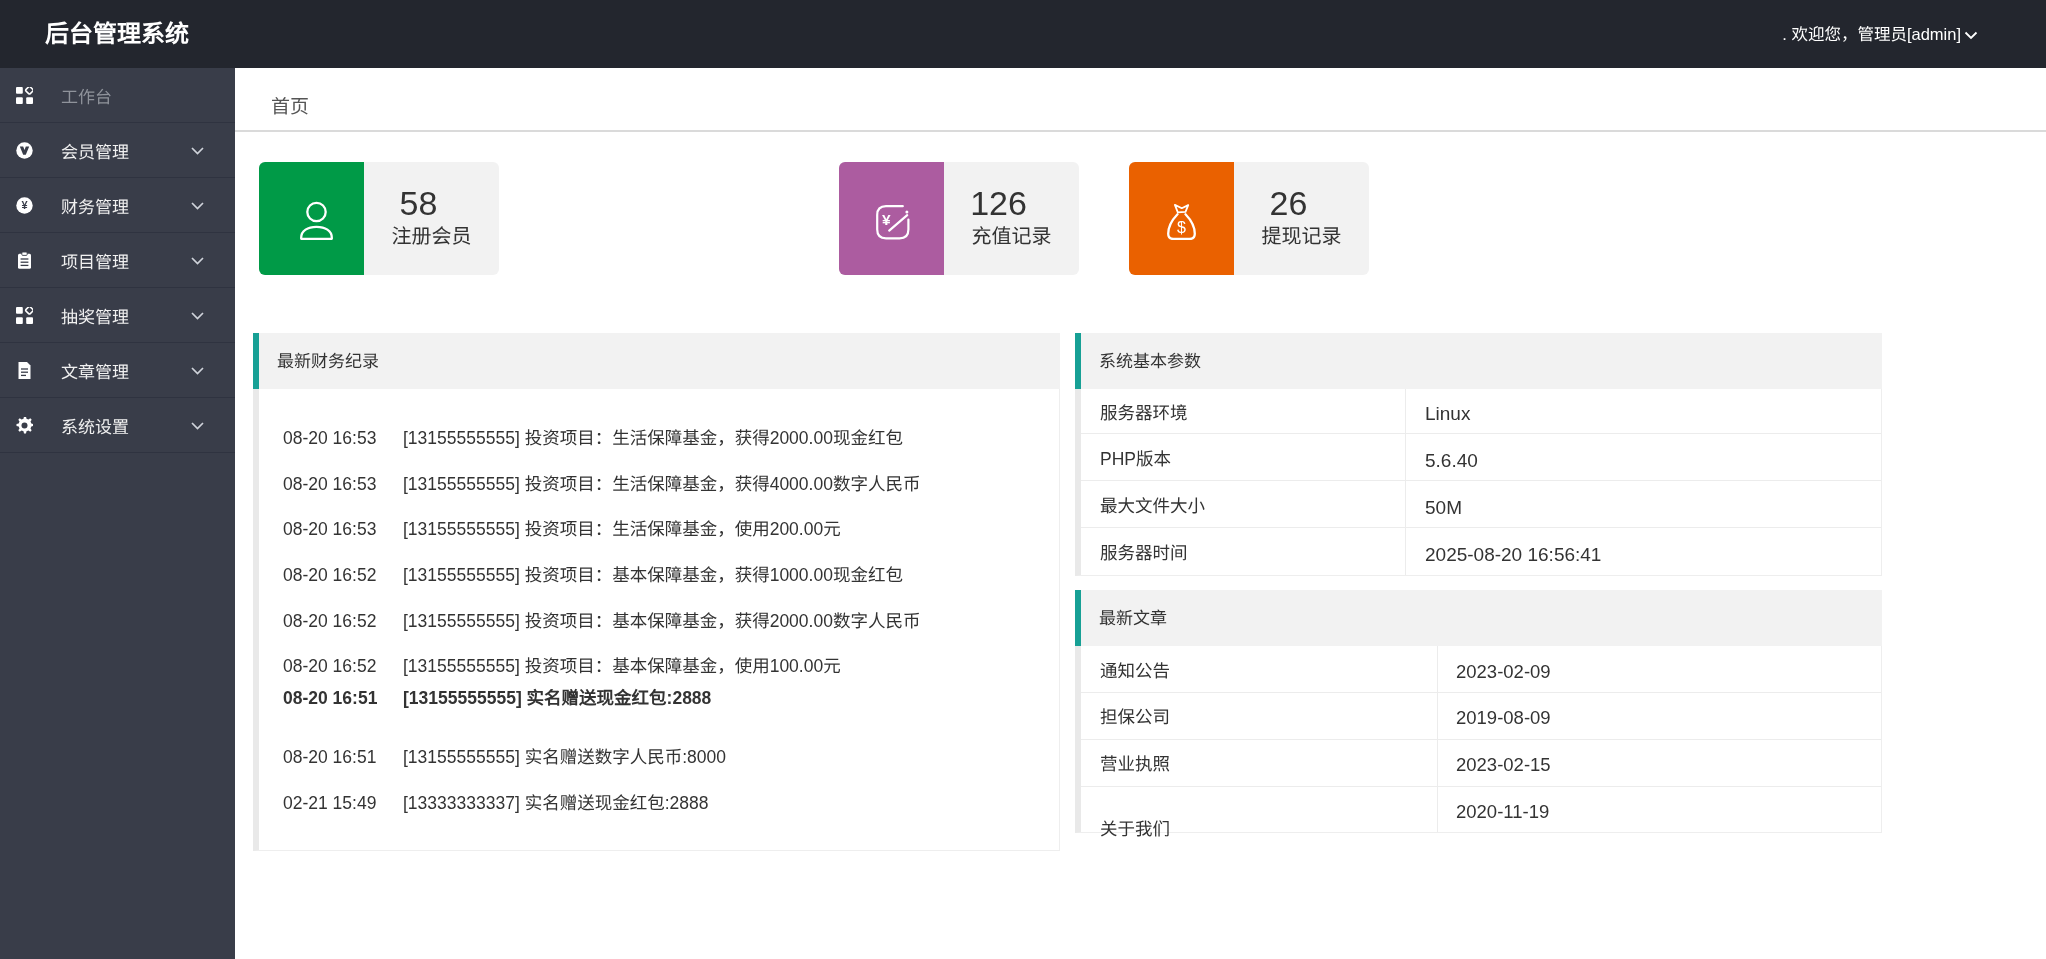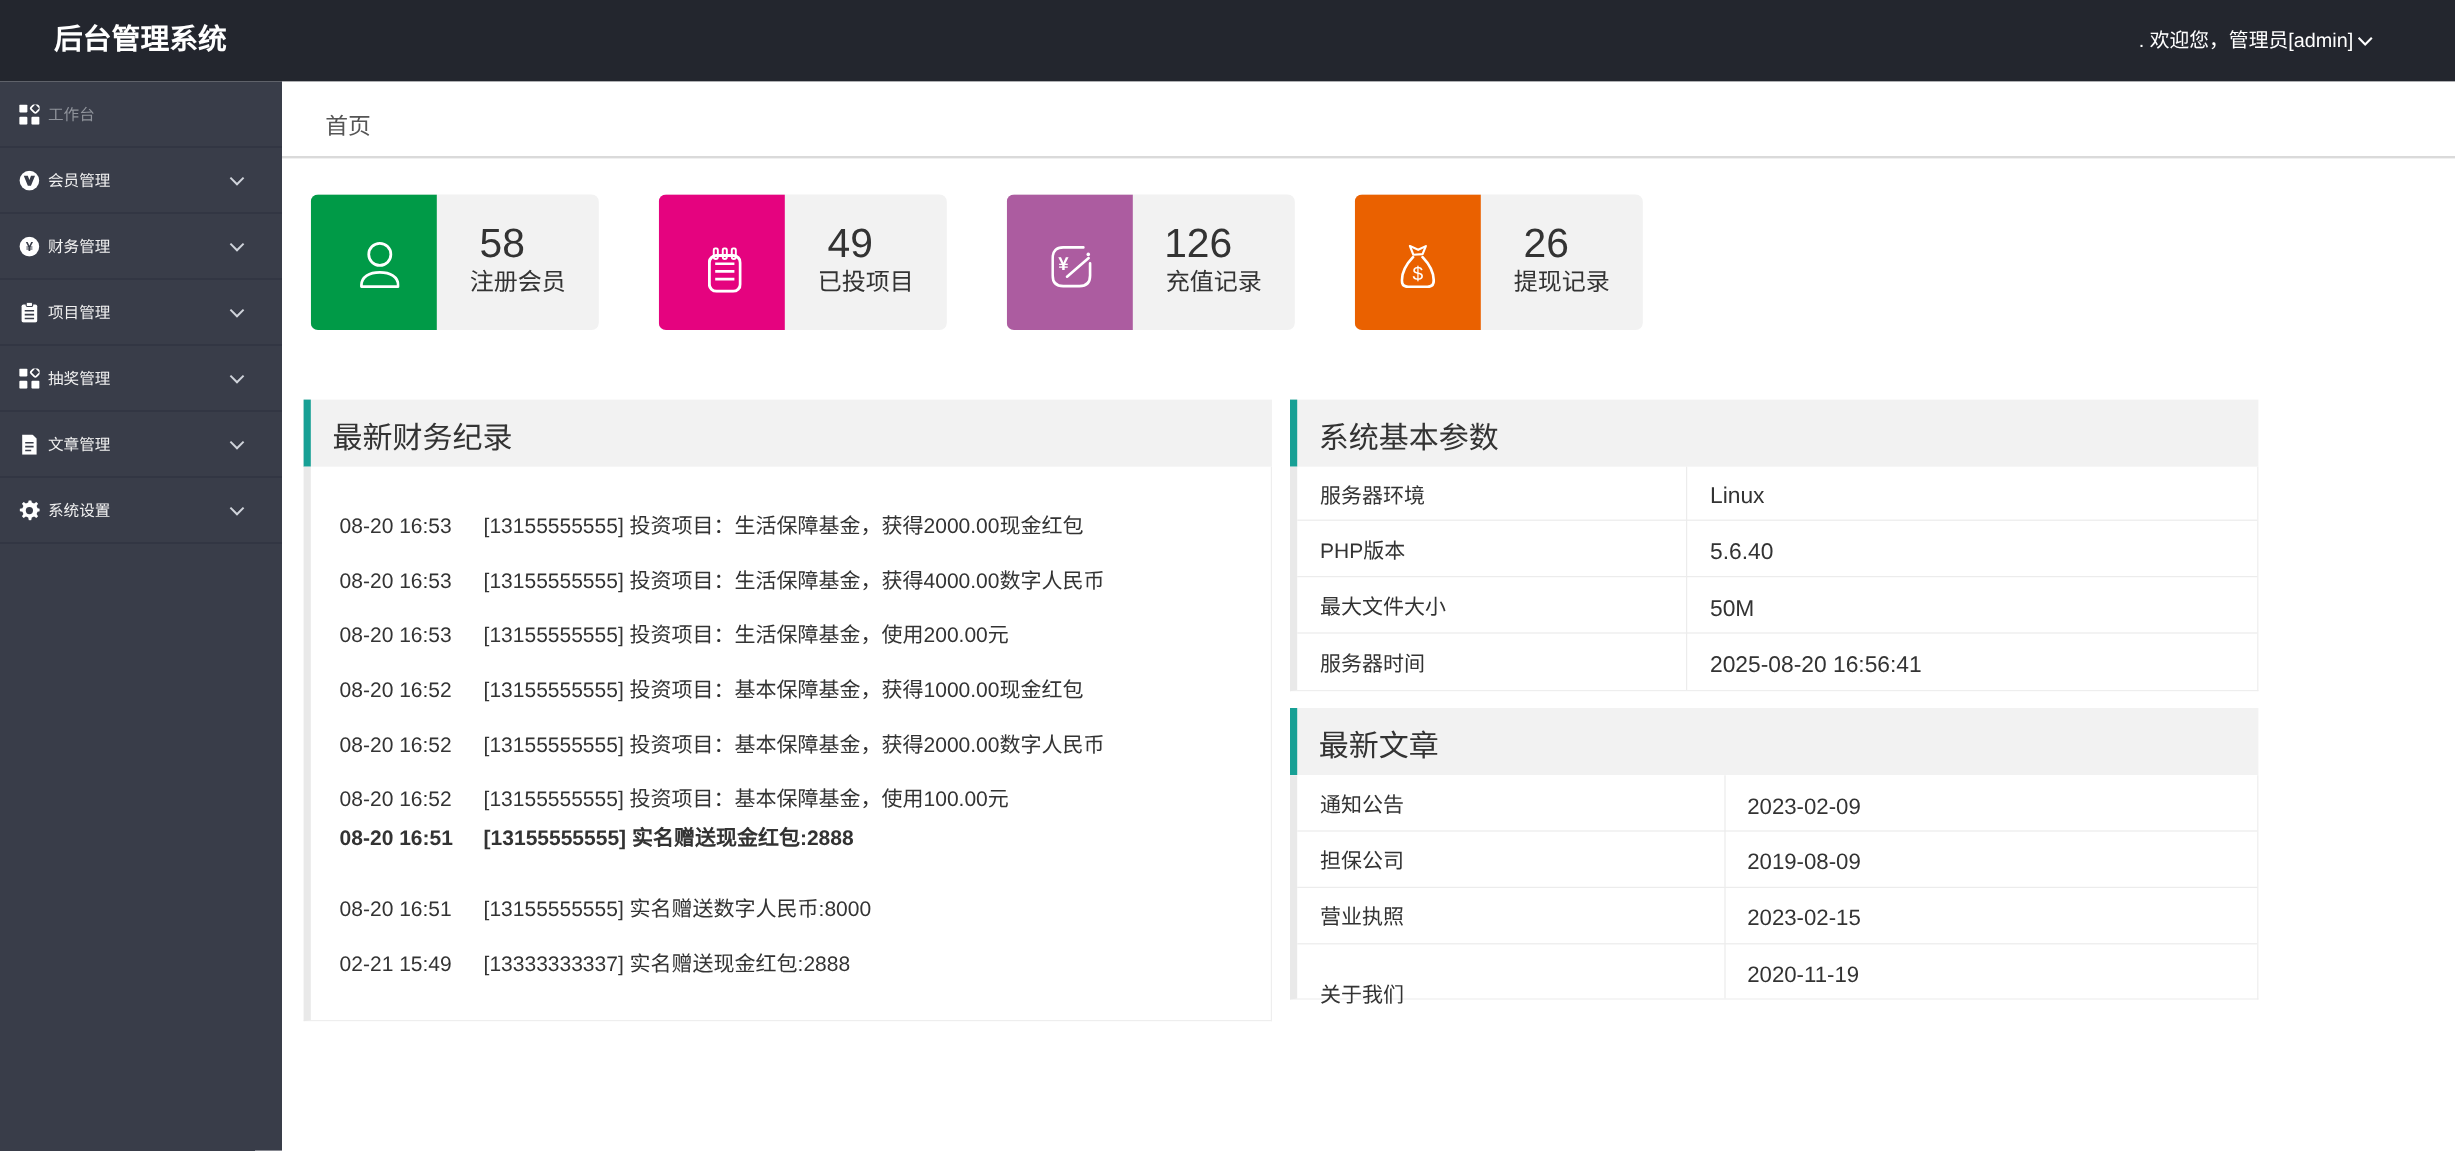--- a/index.html
+++ b/index.html
@@ -7,35 +7,35 @@
 #page{position:relative;width:2046px;height:959px;overflow:hidden;}
 .abs{position:absolute;}
 
 #hd{left:0;top:0;width:2046px;height:68px;background:#23262e;}
 #hd-title{left:45px;top:22px;font-size:24px;font-weight:700;color:#fff;line-height:1;letter-spacing:0px;}
 #hd-user{right:68px;top:26px;font-size:16.5px;color:#fff;line-height:1;white-space:nowrap;}
 
 #side{left:0;top:68px;width:235px;height:891px;background:#393d49;}
 .mi{position:relative;height:55px;border-bottom:1px solid #2f3340;}
 .mi .ic{position:absolute;left:16px;top:19px;width:17px;height:17px;}
-.mi .tx{position:absolute;left:40px;top:21px;font-size:13px;color:#f0f0f0;line-height:1;}
+.mi .tx{position:absolute;left:61px;top:21px;font-size:17px;color:#f0f0f0;line-height:1;}
 .mi .ch{position:absolute;left:191px;top:24px;width:13px;height:8px;}
 .mi.dim .tx{color:#8f939b;}
 
 #crumb{left:235px;top:68px;width:1811px;height:64px;background:#fff;border-bottom:2px solid #dadada;}
 #crumb span{position:absolute;left:36px;top:29px;font-size:19px;color:#555;line-height:1;}
 
 .card{top:162px;width:240px;height:113px;border-radius:6px;background:#f2f2f2;overflow:hidden;}
 .cicon{position:absolute;left:0;top:0;width:105px;height:113px;}
 .cicon svg{position:absolute;}
 .cnum{position:absolute;left:92px;width:135px;top:24px;text-align:center;font-size:34px;color:#333;line-height:1;}
 .clab{position:absolute;left:105px;width:135px;top:64px;text-align:center;font-size:20px;color:#333;line-height:1;}
 
 .phead{background:#f2f2f2;border-left:6px solid #17a095;}
-.phead .pt{position:absolute;left:18px;top:20px;font-size:25px;color:#333;line-height:1;}
+.phead .pt{position:absolute;left:18px;top:20px;font-size:17px;color:#333;line-height:1;}
 .pbody{background:#fff;border-left:6px solid #e9e9e9;border-right:1px solid #eee;border-bottom:1px solid #eee;}
 .row-line{position:absolute;left:0;right:0;height:1px;background:#ececec;}
 .vline{position:absolute;top:0;bottom:0;width:1px;background:#ececec;}
 .cell{position:absolute;font-size:17.5px;color:#333;line-height:1;white-space:nowrap;}
 .val{position:absolute;font-size:19px;color:#333;line-height:1;white-space:nowrap;}
 .lrow{position:absolute;left:283px;font-size:17.5px;color:#333;line-height:1;white-space:nowrap;}
 .lrow .t{display:inline-block;width:120px;}
 </style>
 </head>
 <body>
@@ -133,35 +133,20 @@
   <div class="abs card" style="left:259px;">
     <div class="cicon" style="background:#009a47;">
       <svg style="left:40.5px;top:39px;" width="33" height="39" viewBox="0 0 33 39">
           <circle cx="16.5" cy="11" r="9.2" fill="none" stroke="#fff" stroke-width="2.3"></circle>
           <path d="M1.2 37.8 L1.2 36.6 C1.2 29.6 7.8 25.9 16.5 25.9 C25.2 25.9 31.8 29.6 31.8 36.6 L31.8 37.8 Z" fill="none" stroke="#fff" stroke-width="2.3" stroke-linejoin="round"></path>
         </svg>
     </div>
     <div class="cnum">58</div>
       <div class="clab">注册会员</div>
   </div>
-  <div class="abs card" style="left:549px;">
-    <div class="cicon" style="background:#e5037f;">
-      <svg style="left:40.5px;top:43.5px;" width="28" height="38" viewBox="0 0 28 38">
-          <rect x="1.1" y="6.9" width="25.8" height="29.9" rx="6" fill="none" stroke="#fff" stroke-width="2.5"></rect>
-          <rect x="4.8" y="0.9" width="3.4" height="9" rx="1.7" fill="none" stroke="#fff" stroke-width="1.6"></rect>
-          <rect x="12.3" y="0.9" width="3.4" height="9" rx="1.7" fill="none" stroke="#fff" stroke-width="1.6"></rect>
-          <rect x="19.8" y="0.9" width="3.4" height="9" rx="1.7" fill="none" stroke="#fff" stroke-width="1.6"></rect>
-          <line x1="6" y1="13.8" x2="22" y2="13.8" stroke="#fff" stroke-width="2.2"></line>
-          <line x1="6" y1="20.2" x2="22" y2="20.2" stroke="#fff" stroke-width="2.2"></line>
-          <line x1="6" y1="26.6" x2="22" y2="26.6" stroke="#fff" stroke-width="2.2"></line>
-        </svg>
-    </div>
-    <div class="cnum">49</div>
-      <div class="clab">已投项目</div>
-  </div>
   <div class="abs card" style="left:839px;">
     <div class="cicon" style="background:#ac5ca0;">
       <svg style="left:36.5px;top:43px;" width="34" height="35" viewBox="0 0 34 35">
           <path d="M26.8 1.2 L10 1.2 Q1.2 1.2 1.2 10 L1.2 24.6 Q1.2 33.4 10 33.4 L23.6 33.4 Q32.4 33.4 32.4 24.6 L32.4 14.5" fill="none" stroke="#fff" stroke-width="2.2" stroke-linecap="round"></path>
           <text x="10.2" y="20.3" font-size="15.5" font-weight="bold" fill="#fff" text-anchor="middle" font-family="Liberation Sans">¥</text>
           <line x1="13.2" y1="25.6" x2="31.2" y2="10.1" stroke="#fff" stroke-width="2.2" stroke-linecap="round"></line>
           <circle cx="30.9" cy="7" r="1.5" fill="#fff"></circle>
         </svg>
     </div>
     <div class="cnum">126</div>

